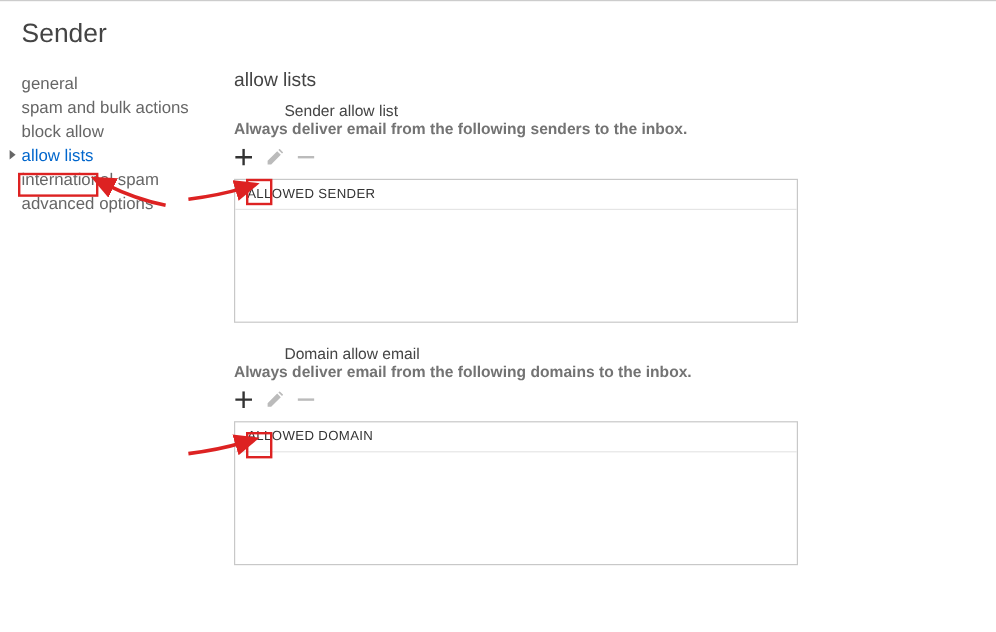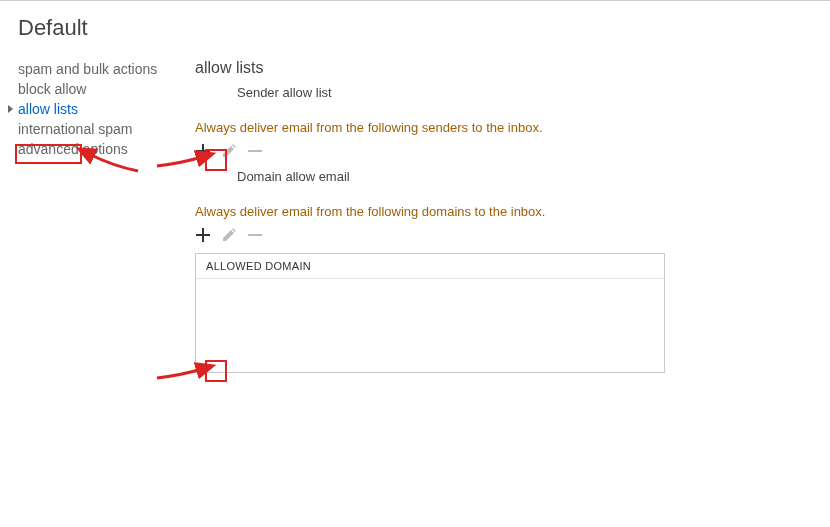--- a/index.html
+++ b/index.html
@@ -55,24 +55,23 @@
   margin-bottom: 8px;
 }
 .subheading {
   font-size: 13px;
   color: #444;
   font-weight: 400;
   margin-left: 42px;
 }
 .description {
   font-size: 13px;
-  color: #a16207;
-  font-weight: 400;
+  color: #737373;
+  font-weight: 700;
   margin-bottom: 8px;
-  margin-top: 20px;
 }
 .toolbar {
   display: flex;
   align-items: center;
   gap: 10px;
   margin-bottom: 10px;
 }
 .icon-btn {
   width: 16px;
   height: 16px;
@@ -105,24 +104,25 @@
 }
 .annot-arrow {
   position: absolute;
   pointer-events: none;
 }
 .annot-arrow svg { overflow: visible; }
 </style>
 </head>
 <body>
 
-<div class="page-title">Default</div>
+<div class="page-title">Sender</div>
 
 <div class="content">
   <div class="sidebar">
+    <div class="sidebar-item">general</div>
     <div class="sidebar-item">spam and bulk actions</div>
     <div class="sidebar-item">block allow</div>
     <div class="sidebar-item active">allow lists</div>
     <div class="sidebar-item">international spam</div>
     <div class="sidebar-item">advanced options</div>
   </div>
 
   <div class="main">
     <div class="section-heading">allow lists</div>
 
@@ -137,20 +137,23 @@
       <span class="icon-btn disabled">
         <svg width="14" height="14" viewBox="0 0 14 14">
             <path d="M1 10l8-8 3 3-8 8H1v-3zM10 1l1-1 3 3-1 1-3-3z" fill="#bbb"></path>
           </svg>
       </span>
       <span class="icon-btn disabled">
         <svg width="14" height="14" viewBox="0 0 14 14">
             <rect y="6" width="14" height="2" fill="#bbb"></rect>
           </svg>
       </span>
+    </div>
+    <div class="listbox">
+      <div class="listbox-header">ALLOWED SENDER</div>
     </div>
 
     <div class="subheading">Domain allow email</div>
     <div class="description">Always deliver email from the following domains to the inbox.</div>
     <div class="toolbar">
       <span class="icon-btn">
         <svg width="14" height="14" viewBox="0 0 14 14">
             <path d="M6 0h2v6h6v2H8v6H6V8H0V6h6z" fill="#333"></path>
           </svg>
       </span>

